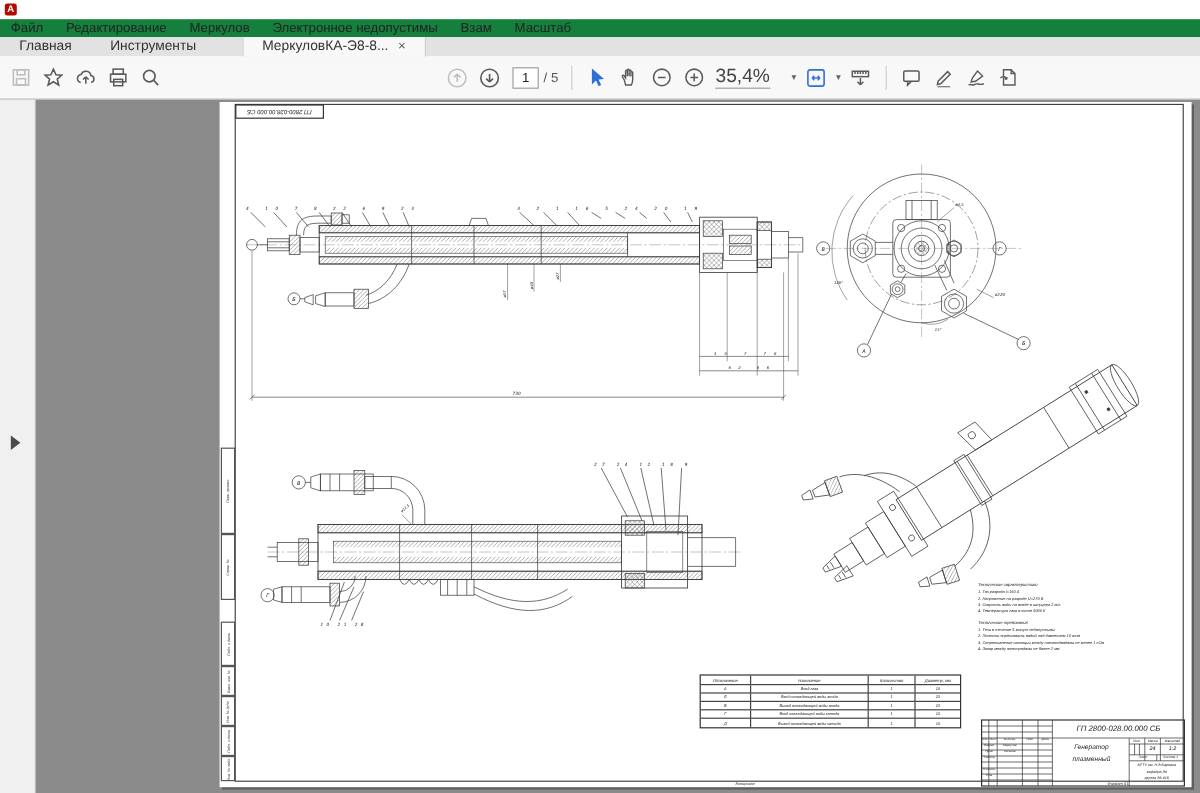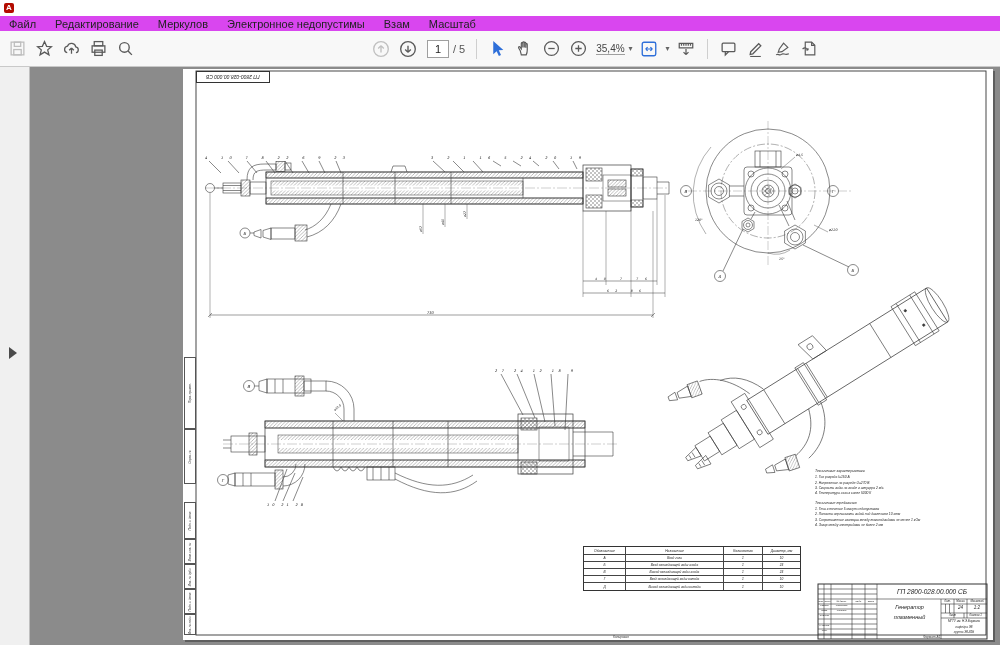--- a/index.html
+++ b/index.html
@@ -6,37 +6,37 @@
   html,body { width:1000px; height:661px; overflow:hidden;
     font-family:"Liberation Sans", sans-serif; }
   .app { position:relative; width:1000px; height:661px; background:#fff; }
 
   
   .titlebar { height:16px; display:flex; align-items:center; padding-left:4px;
     background:#fff; font-size:11px; color:#333; }
   .acroicon { width:10px; height:10px; background:#b30b00; color:#fff; border-radius:2px;
     font-size:8px; line-height:10px; text-align:center; font-weight:bold; margin-right:6px; }
   .menubar { height:15px; display:flex; align-items:center; gap:19px; padding-left:9px;
-    background:#d946ef; font-size:11px; color:#222; }
+    background:#15803d; font-size:11px; color:#222; }
   .menubar span { cursor:default; }
   .tabbar { height:16px; background:#e2e2e2; display:flex; align-items:flex-end; }
   .tab { font-size:11.5px; color:#333; padding:1px 16px 2px 16px; height:16px; display:flex; align-items:center; }
   .tab.doc { background:#f8f8f8; border-left:1px solid #cfcfcf; border-right:1px solid #cfcfcf;
     margin-left:22px; gap:8px; }
   .tab.doc .x { color:#555; font-size:11px; }
   .toolbar { height:36px; background:#f8f8f8; border-bottom:1px solid #c9c9c9;
     display:flex; align-items:center; padding-left:4px; }
   .tbtn { width:27px; height:26px; display:flex; align-items:center; justify-content:center;
     background:none; border:none; }
   .tsep { width:1px; height:20px; background:#cfcfcf; margin:0 7px; }
   .spacer { width:228px; }
   .pagenum { width:22px; height:18px; border:1px solid #9f9f9f; background:#fff;
     font-size:11px; text-align:center; color:#222; margin:0 4px 0 6px; }
   .pagetotal { font-size:11px; color:#555; margin-right:4px; }
-  .zoomlvl { font-size:10px; color:#444; margin:0 1px 0 4px; }
+  .zoomlvl { font-size:16px; color:#444; margin:0 15px 0 4px; }
   .caret { font-size:8px; color:#666; margin:0 3px; }
 
   
   .workspace { position:relative; height:578px; background:#8b8b8b; }
   .sidepanel { position:absolute; left:0; top:0; width:30px; height:578px;
     background:#f0f0f0; border-right:1px solid #bfbfbf; }
   .expandarrow { position:absolute; left:9px; top:280px; width:0; height:0;
     border-left:8px solid #4a4a4a; border-top:6px solid transparent; border-bottom:6px solid transparent; }
   .page { position:absolute; left:183px; top:2px; width:810px; height:571px; background:#fff;
     box-shadow:2px 2px 0 rgba(40,40,40,.45); }
@@ -79,20 +79,28 @@
 
   <div class="menubar">
     <span>Файл</span>
     <span>Редактирование</span>
     <span>Меркулов</span>
     <span>Электронное недопустимы</span>
     <span>Взам</span>
     <span>Масштаб</span>
   </div>
 
+  <div class="tabbar">
+    <div class="tab">Главная</div>
+    <div class="tab">Инструменты</div>
+    <div class="tab doc">
+      <span>МеркуловКА-Э8-8...</span>
+      <span class="x">×</span>
+    </div>
+  </div>
 
   <div class="toolbar">
     <button class="tbtn">
       <svg width="17" height="17" viewBox="0 0 16 16" fill="none" stroke="#bdbdbd" stroke-width="1.2">
         <rect x="2" y="2" width="12" height="12"></rect>
           <rect x="5" y="2" width="6" height="4"></rect>
           <rect x="4.5" y="9" width="7" height="5"></rect>
         </svg>
     </button>
     <button class="tbtn">

